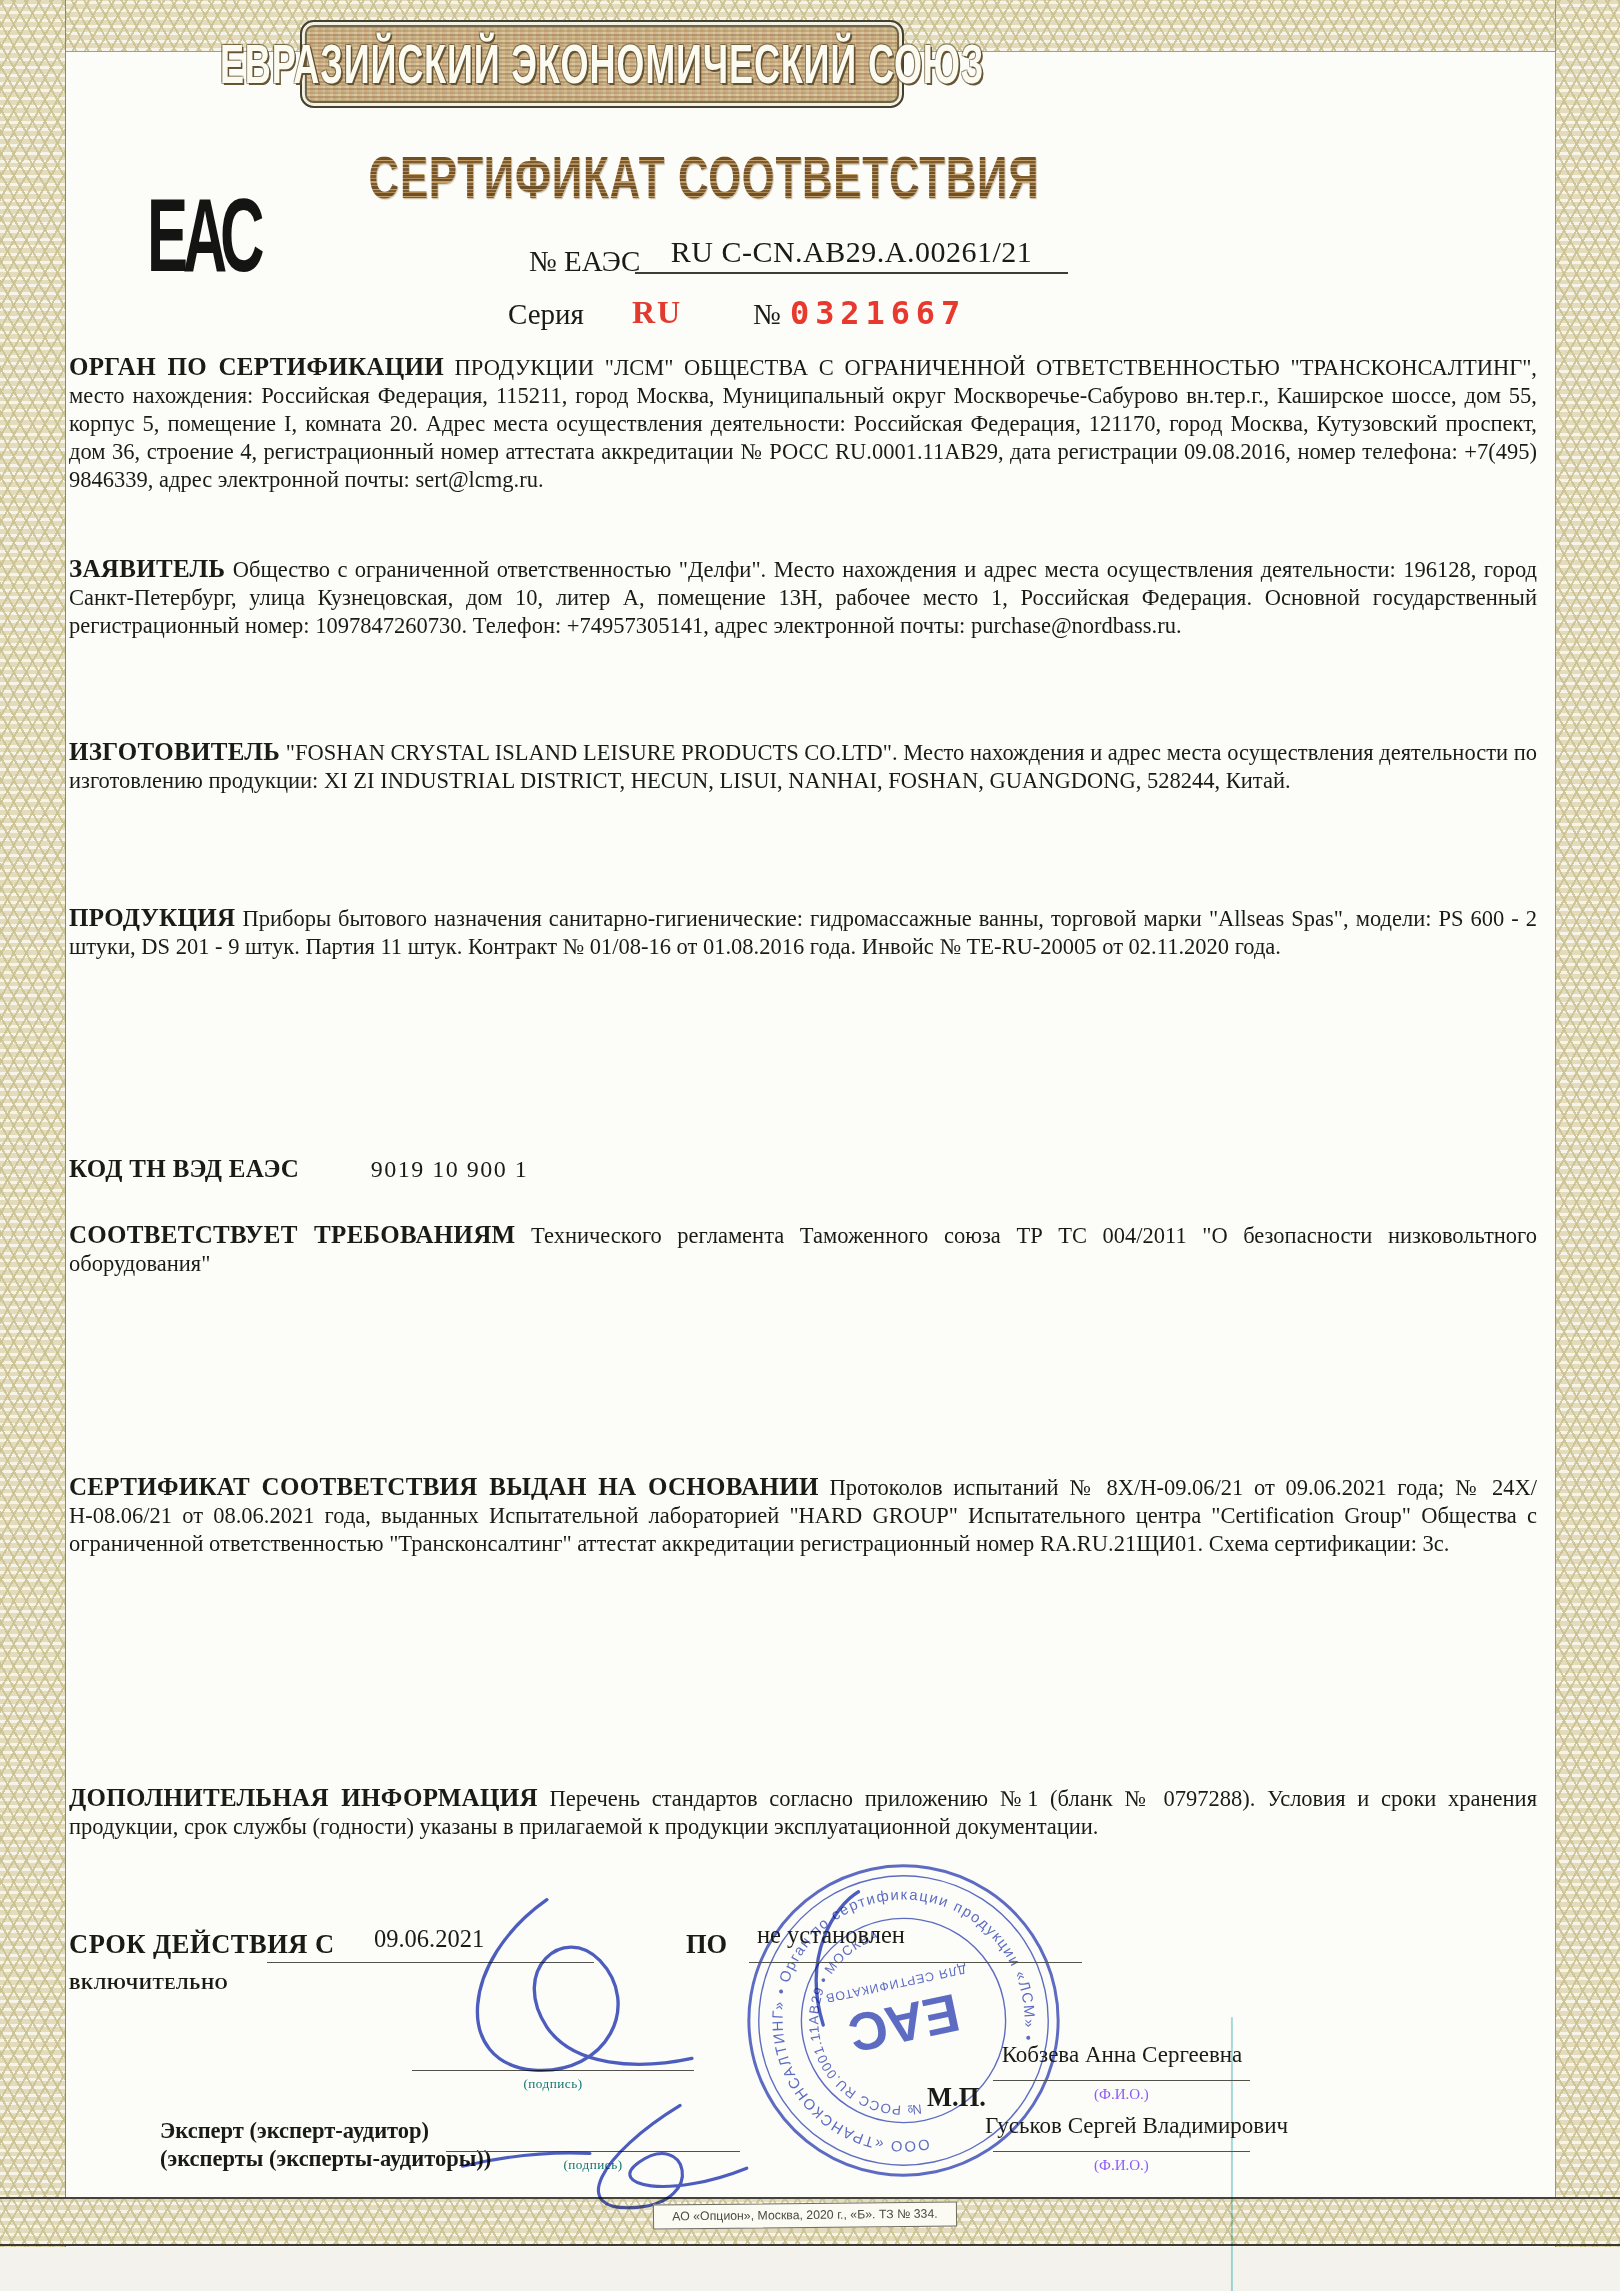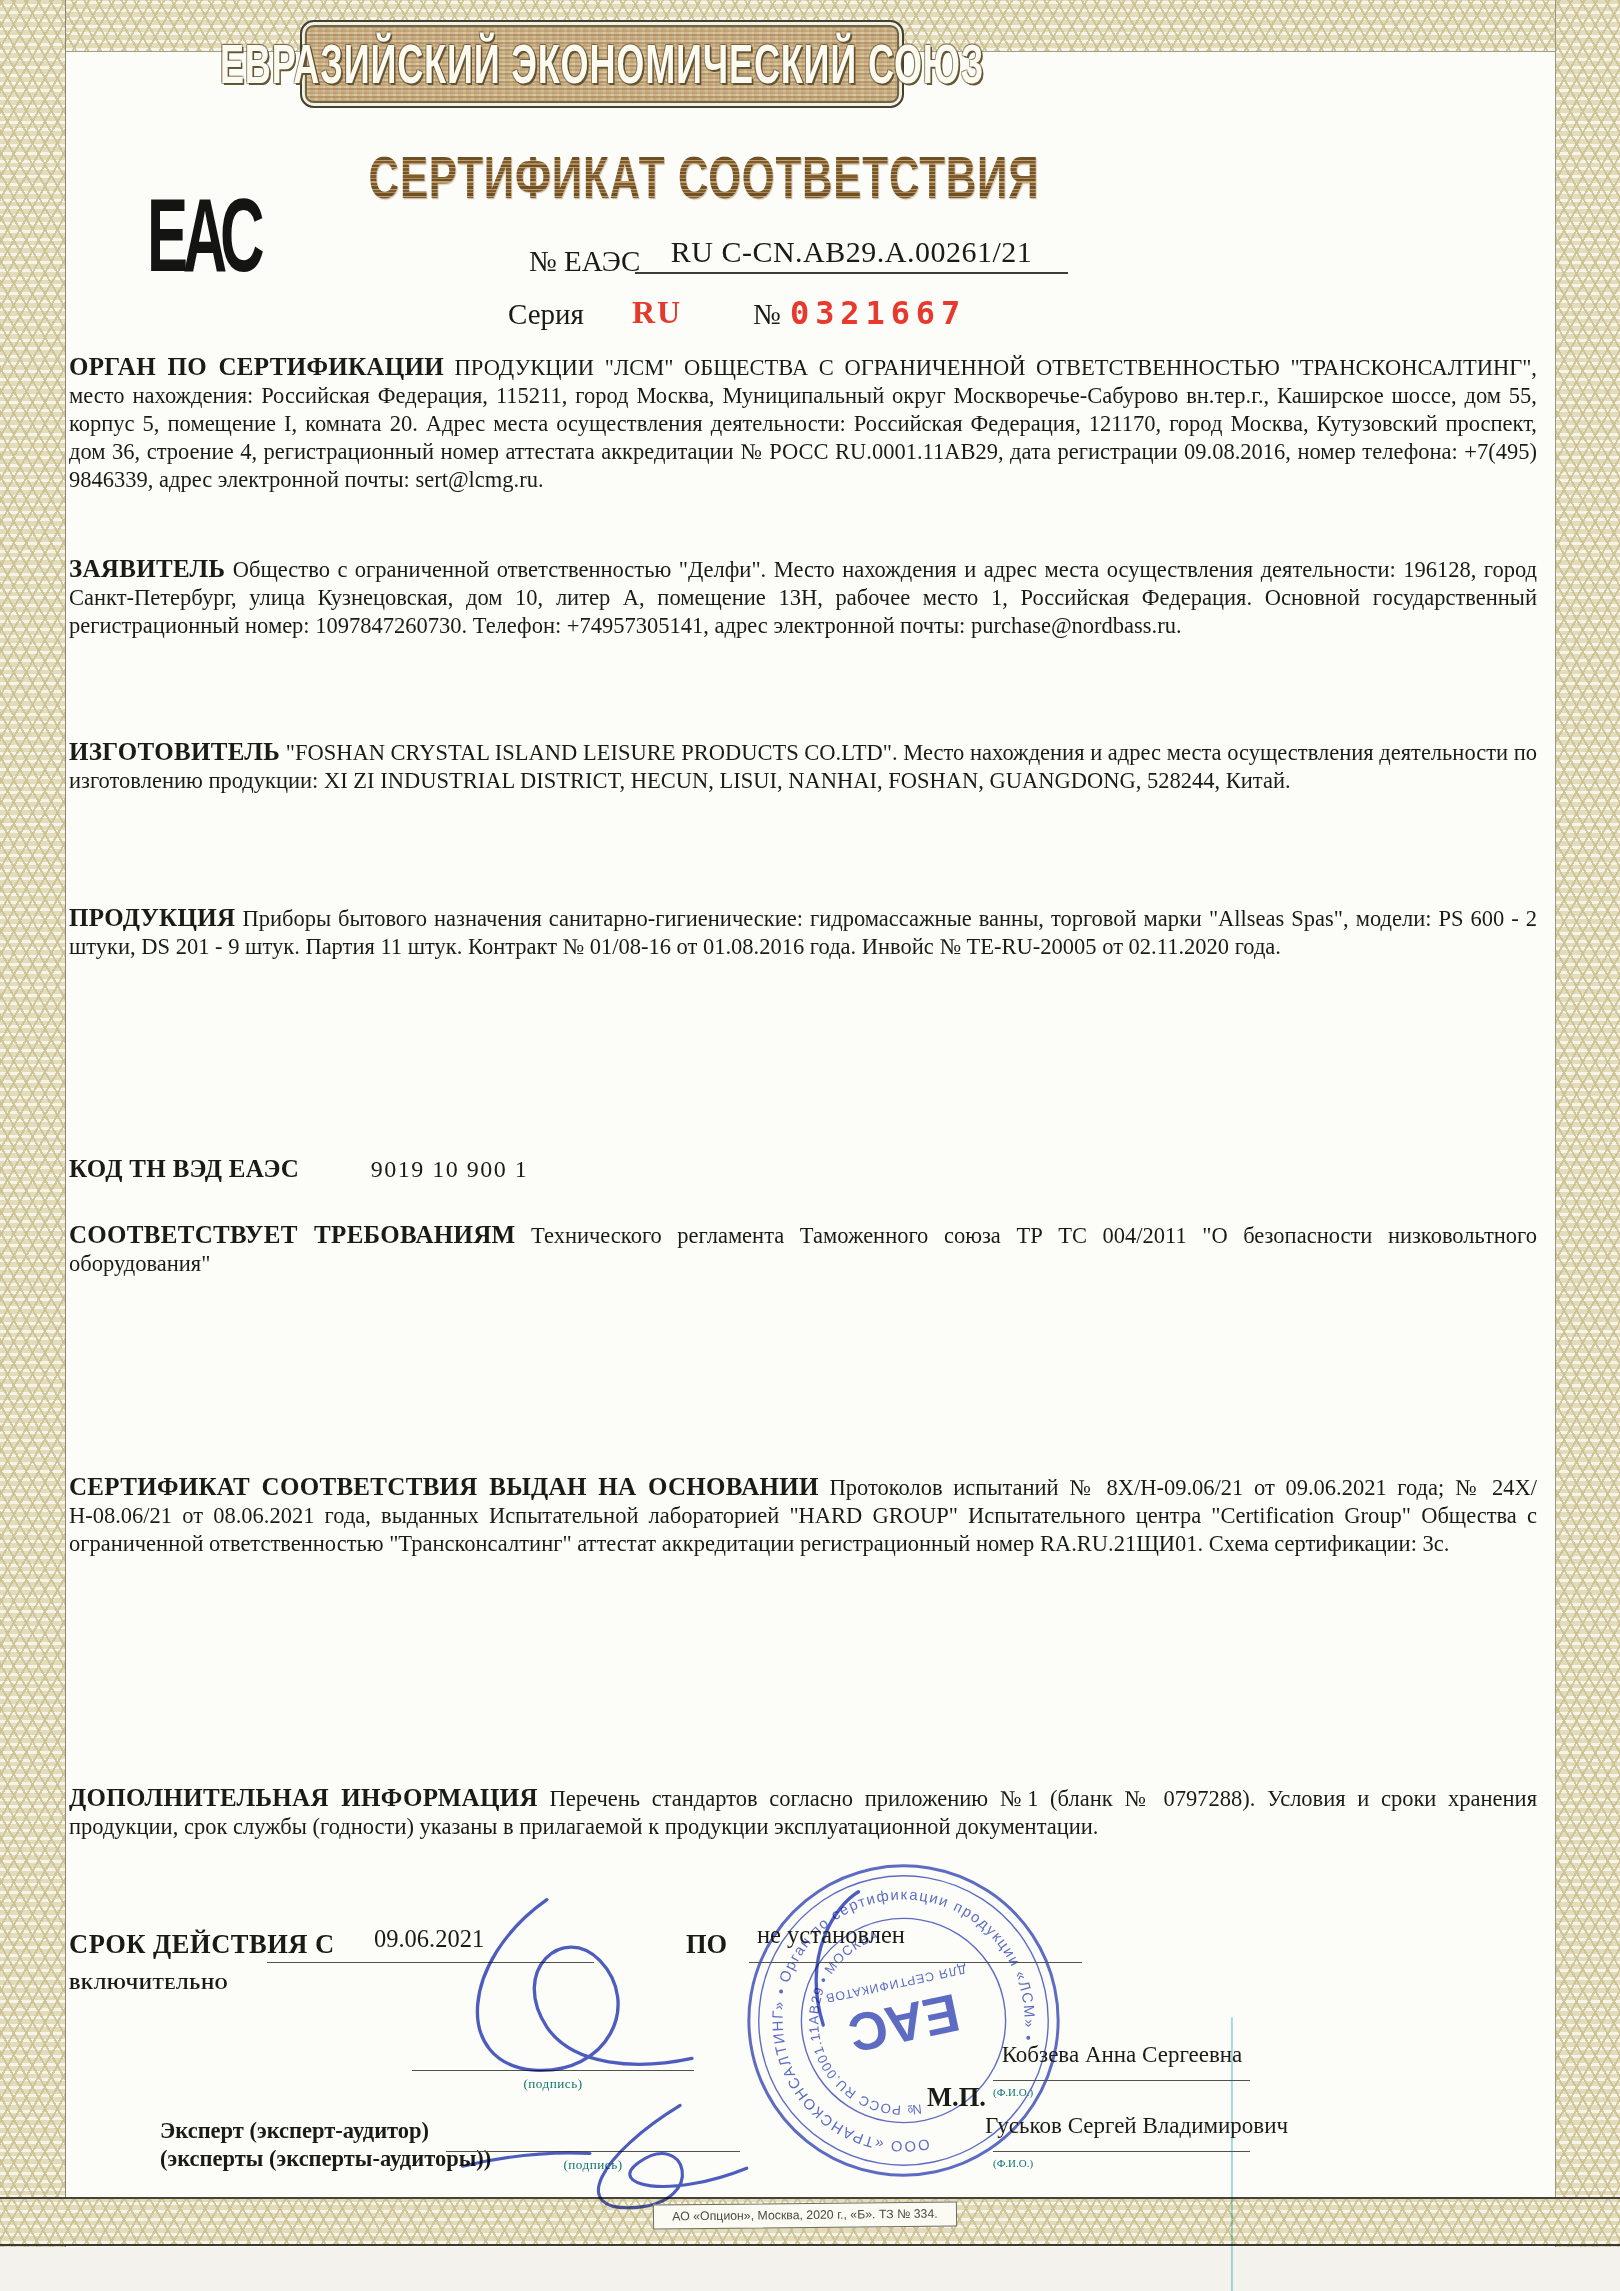--- a/index.html
+++ b/index.html
@@ -104,21 +104,21 @@
   .sigline-2{left:446px; top:2151px; width:294px;}
   .sigcap{position:absolute; font-size:13.2px; color:#0f766e; text-align:center; letter-spacing:0.5px;}
   .sigcap-1{left:412px; top:2076px; width:282px;}
   .sigcap-2{left:446px; top:2157px; width:294px;}
   .fio-name{position:absolute; font-size:23px; text-align:center; z-index:7;}
   .fio-1{left:980px; top:2042px; width:284px;}
   .fio-2{left:975px; top:2113px; width:323px;}
   .fio-line{position:absolute; border-bottom:1.6px solid #53524a; height:0; z-index:7;}
   .fio-line-1{left:993px; top:2080px; width:257px;}
   .fio-line-2{left:993px; top:2151px; width:257px;}
-  .fio-cap{position:absolute; font-size:11px; color:#0f766e; z-index:7;}
+  .fio-cap{position:absolute; font-size:15px; color:#8b5cf6; text-align:center; z-index:7;}
   .fio-cap-1{left:993px; top:2086px; width:257px;}
   .fio-cap-2{left:993px; top:2157px; width:257px;}
   .mp{position:absolute; left:927px; top:2082px; font-size:26.5px; font-weight:700; z-index:7;}
 
   
   .stamp{position:absolute; left:735px; top:1852px; width:337px; height:337px;
          z-index:6; opacity:.82; mix-blend-mode:multiply;}
   .ink{position:absolute; left:0; top:0; width:1620px; height:2292px; z-index:6;
        pointer-events:none; mix-blend-mode:multiply;}
 

